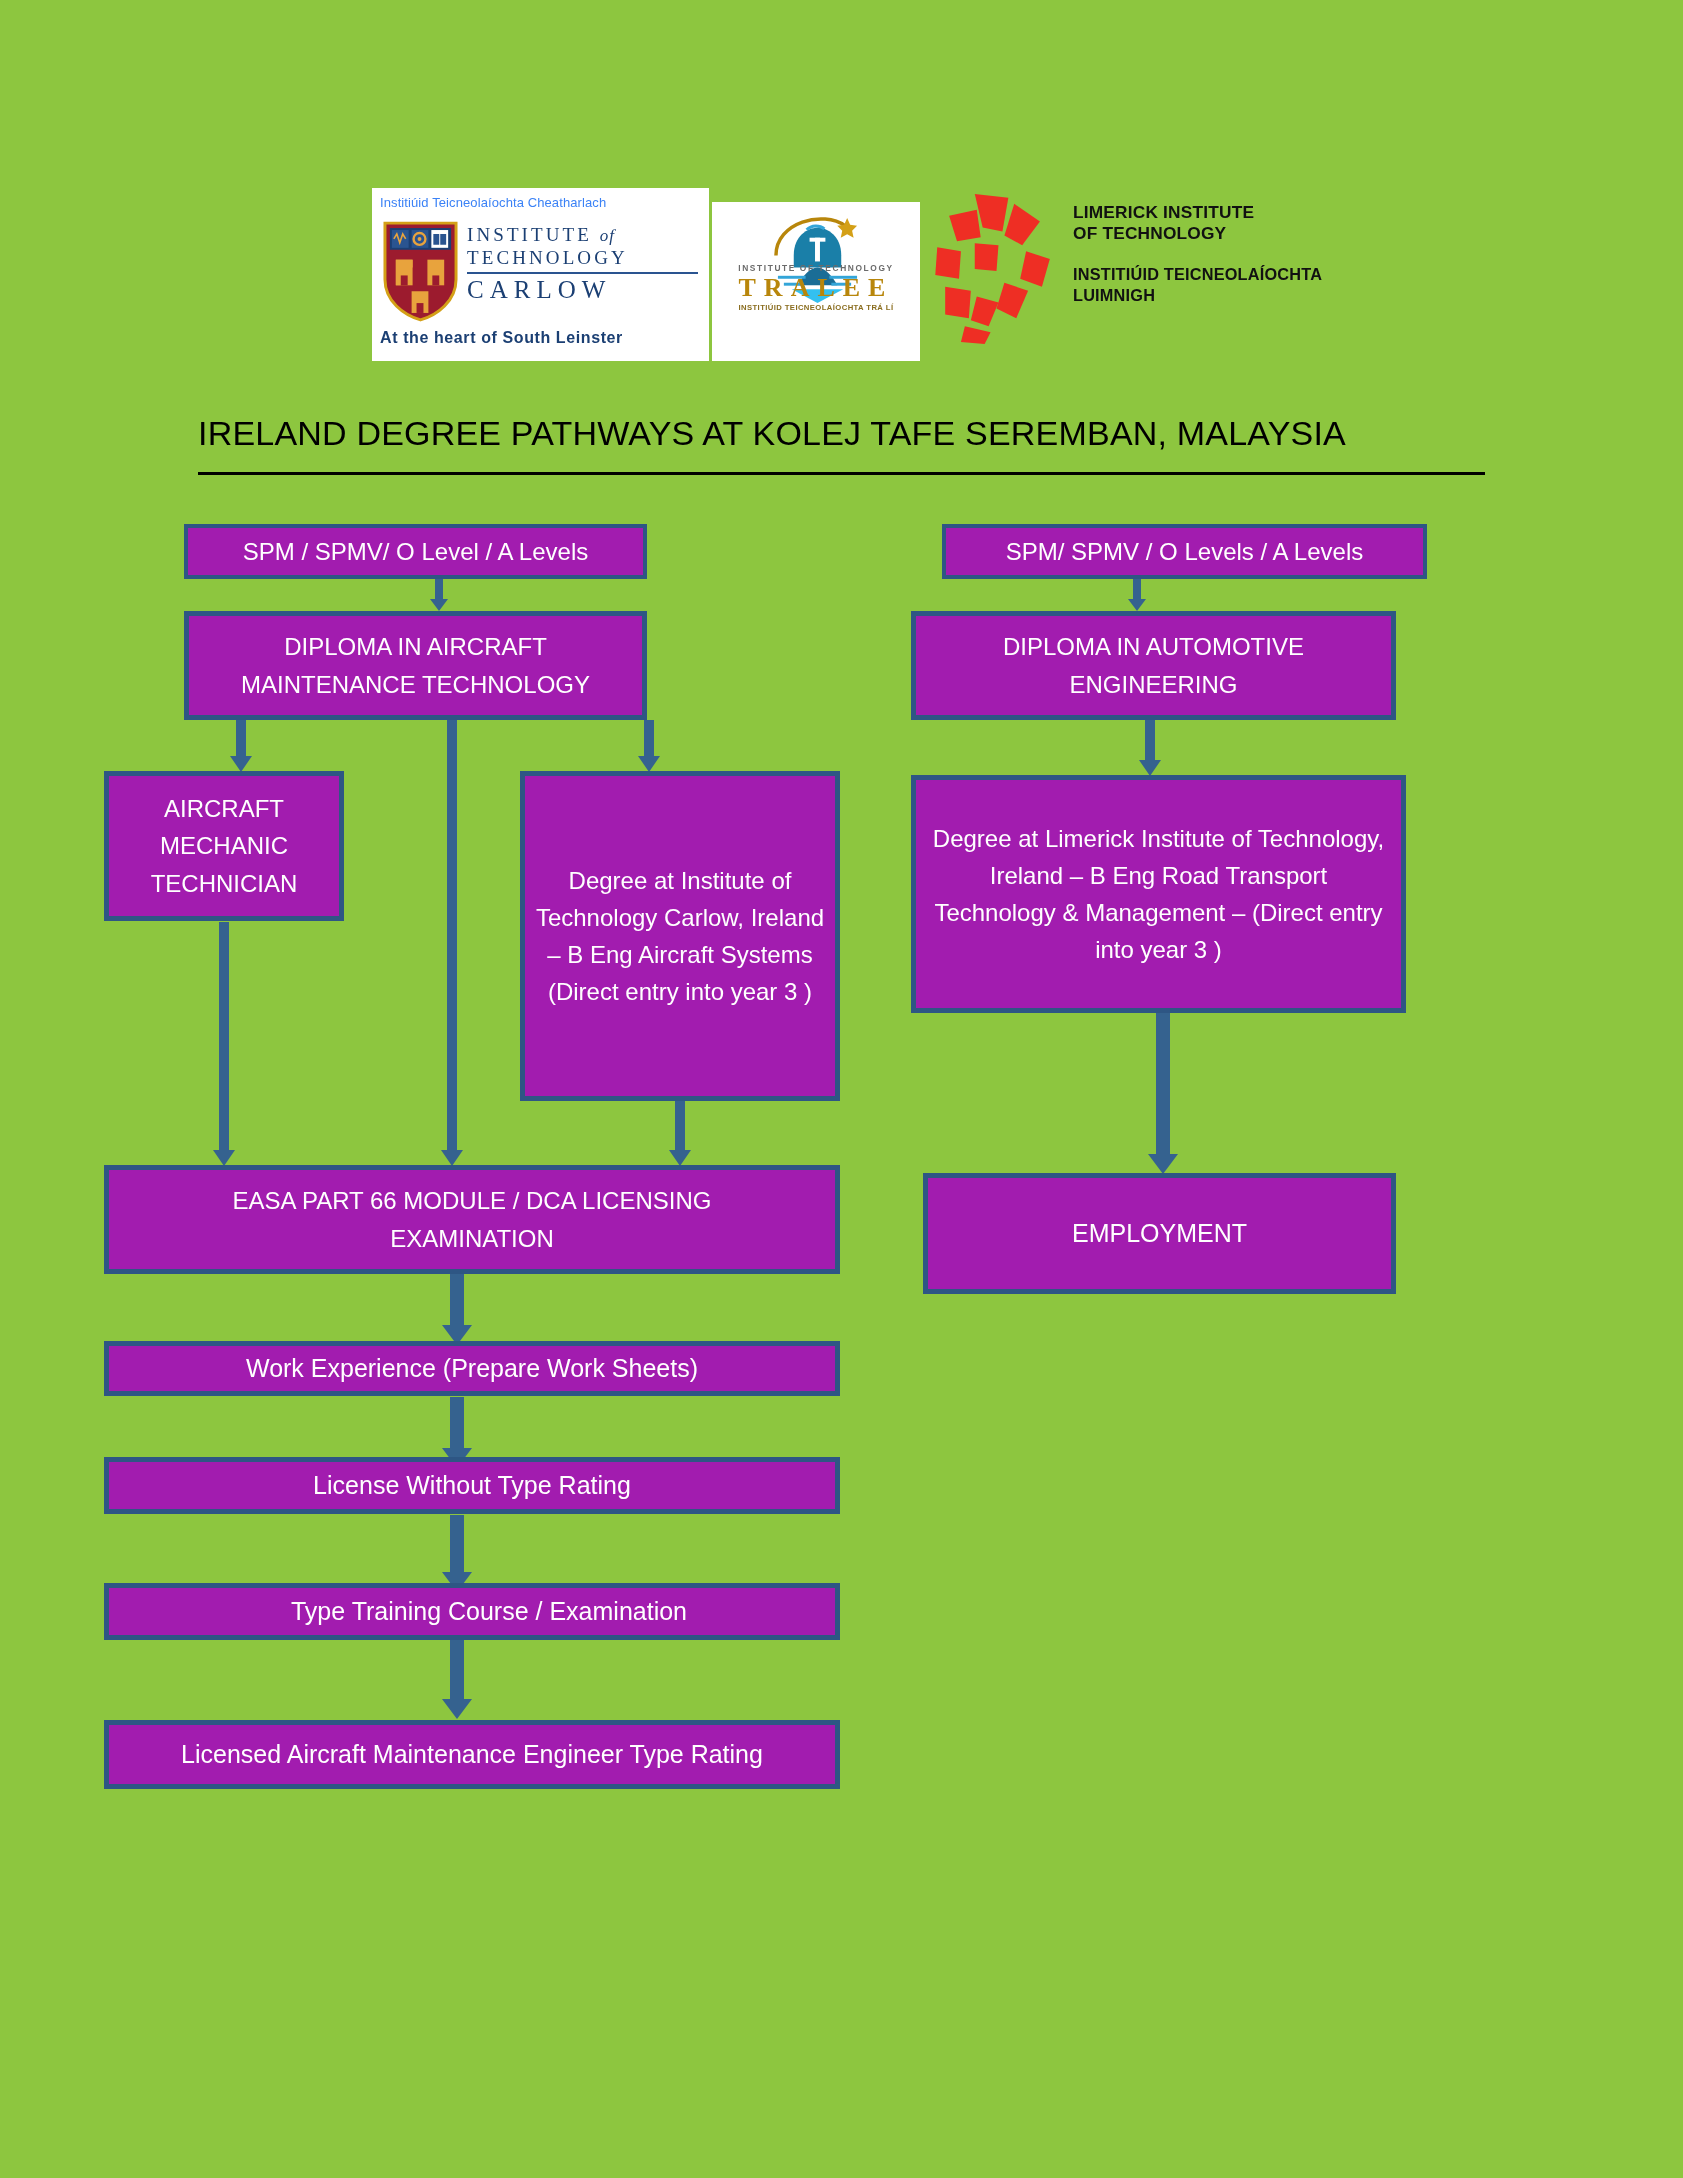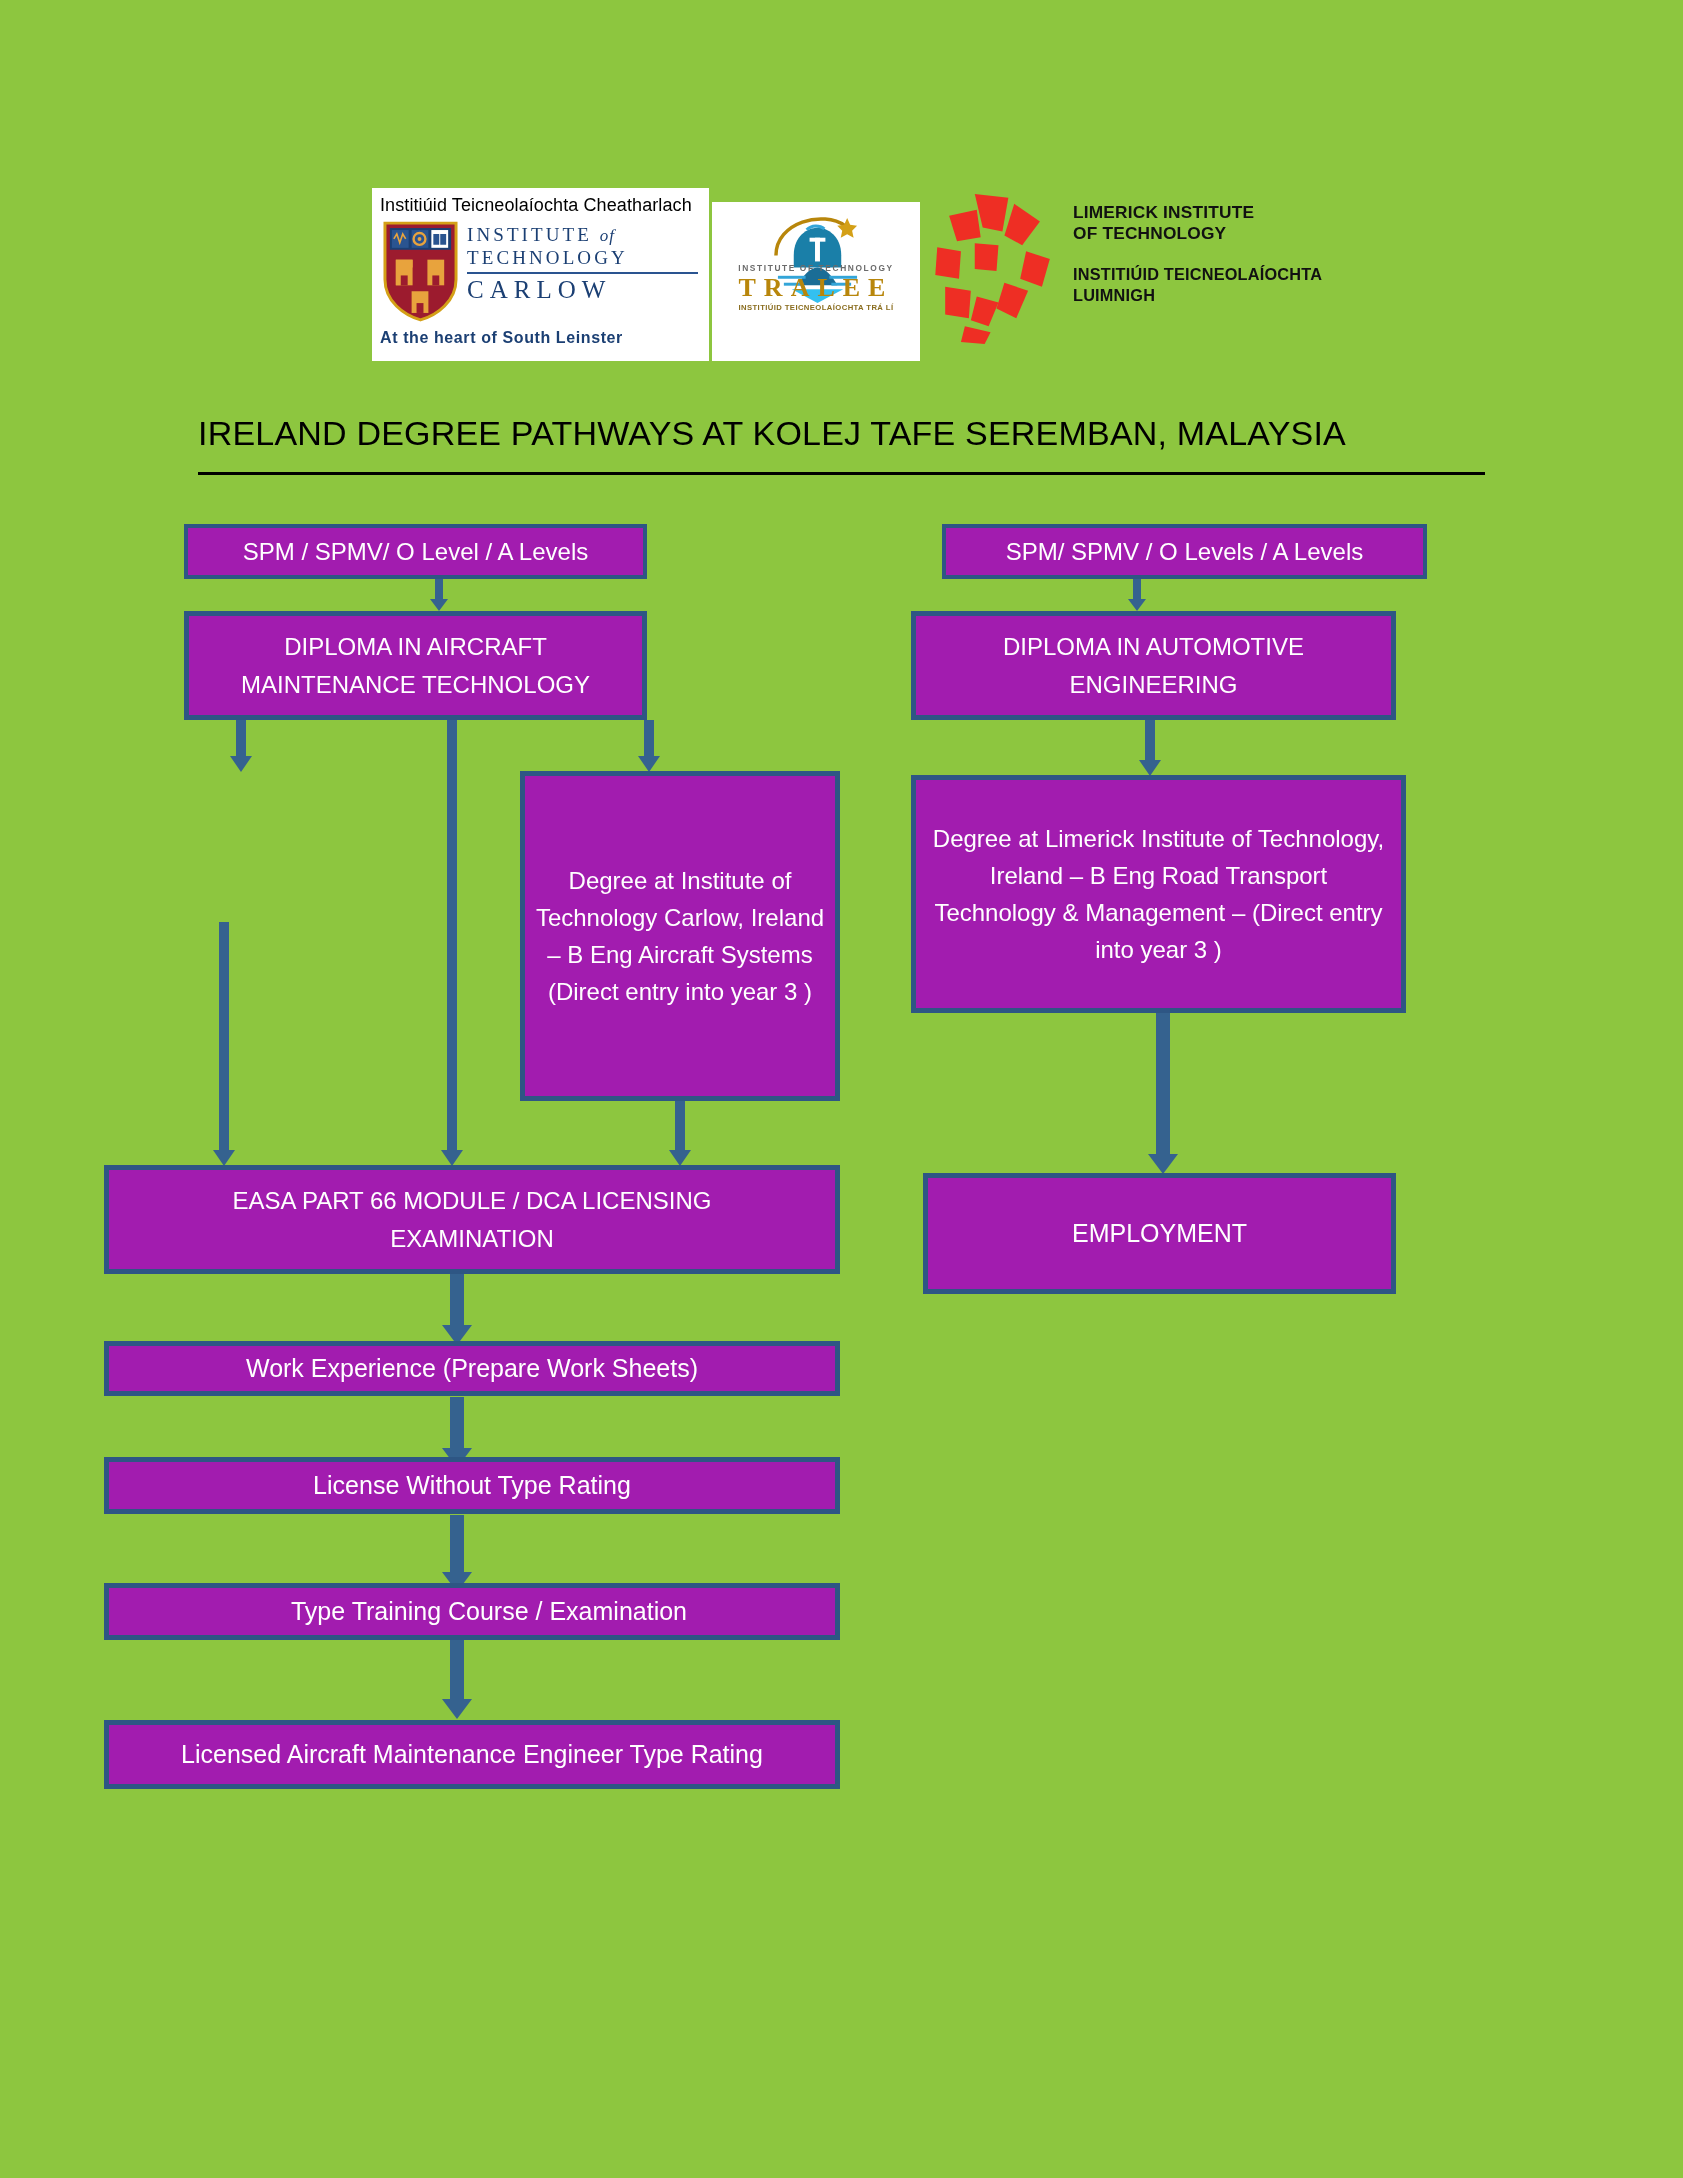--- a/index.html
+++ b/index.html
@@ -35,21 +35,21 @@
   #logo-tralee { left: 712px; top: 14px; width: 208px; height: 159px; }
   #logo-limerick {
     left: 931px; top: 0px; width: 416px; height: 158px;
     background: transparent;
   }
 
   
   .carlow-top {
     position: absolute; left: 8px; top: 7px;
     font-family: "Liberation Sans", sans-serif;
-    font-size: 18px; color: #000000; letter-spacing: 0.1px;
+    font-size: 13px; color: #3b82f6; letter-spacing: 0.1px;
     white-space: nowrap;
   }
   .carlow-mid {
     position: absolute; left: 8px; top: 30px;
     width: 321px; height: 105px;
   }
   .carlow-shield {
     position: absolute; left: 2px; top: 2px;
     width: 77px; height: 103px;
   }
@@ -270,20 +270,27 @@
   <div class="conn" style="left:441px; top:720px; width:22px; height:446px;">
     <div class="shaft" style="left:6px; top:0; width:10px; height:430px;"></div>
     <div class="head" style="left:0px; top:430px;"></div>
   </div>
 
   <div class="conn" style="left:638px; top:720px; width:22px; height:51px;">
     <div class="shaft" style="left:6px; top:0; width:10px; height:36px;"></div>
     <div class="head" style="left:0px; top:36px;"></div>
   </div>
 
+  <div class="node" style="left:104px; top:771px; width:240px; height:150px; font-size:24px;">
+    <div>
+      <div>AIRCRAFT</div>
+      <div>MECHANIC</div>
+      <div>TECHNICIAN</div>
+    </div>
+  </div>
 
   <div class="conn" style="left:213px; top:922px; width:22px; height:244px;">
     <div class="shaft" style="left:6px; top:0; width:10px; height:228px;"></div>
     <div class="head" style="left:0px; top:228px;"></div>
   </div>
 
   <div class="node" style="left:520px; top:771px; width:320px; height:330px; font-size:24px;">
     <span>Degree at Institute of Technology Carlow, Ireland – B Eng Aircraft Systems (Direct entry into year 3 )</span>
   </div>
 

